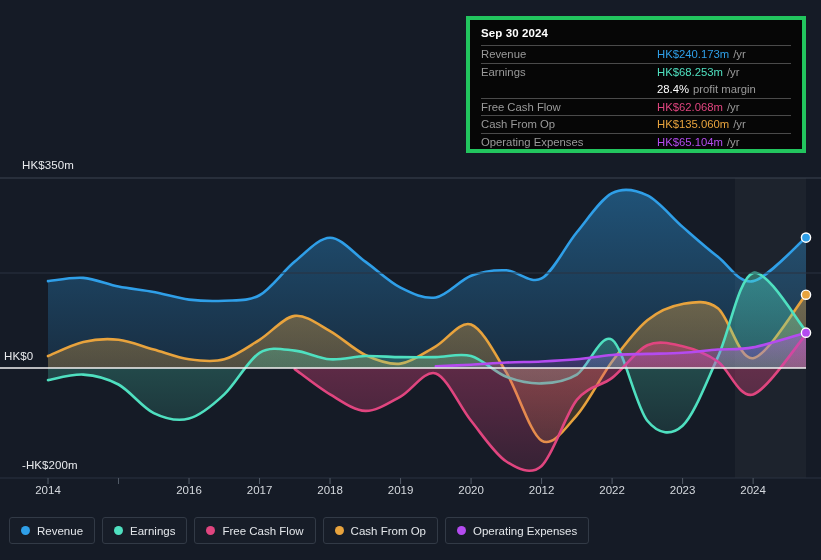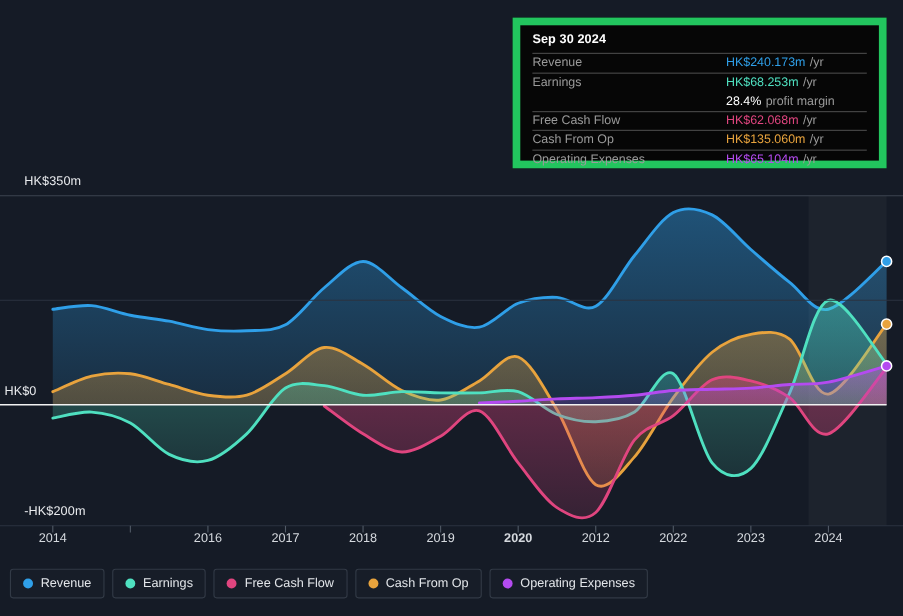--- a/index.html
+++ b/index.html
@@ -35,21 +35,21 @@
     font-size: 11.5px;
     white-space: nowrap;
   }
 
   
   #tooltip {
     position: absolute;
     left: 466px; top: 16px;
     width: 340px; height: 137px;
     background: #060606;
-    border: 7px solid #22c55e;
+    border: 4px solid #22c55e;
     padding: 7px 11px 0 11px;
   }
   #tooltip-date {
     color: #ffffff;
     font-size: 11.5px;
     font-weight: bold;
     padding-bottom: 6px;
     letter-spacing: .1px;
   }
   .tt-row {
@@ -168,21 +168,21 @@
   <div class="ylabel" id="ylabel-zero">HK$0</div>
   <div class="ylabel" id="ylabel-bot">-HK$200m</div>
 
   <div id="xaxis-labels">
       <div class="xlabel" style="left: 48px;">2014</div>
       <div class="xlabel" style="left: 118.512px; margin-top: 44px;">2015</div>
       <div class="xlabel" style="left: 189.023px;">2016</div>
       <div class="xlabel" style="left: 259.535px;">2017</div>
       <div class="xlabel" style="left: 330.047px;">2018</div>
       <div class="xlabel" style="left: 400.558px;">2019</div>
-      <div class="xlabel" style="left: 471.07px; font-weight: bold;">2020</div>
+      <div class="xlabel" style="left: 471.07px;">2020</div>
       <div class="xlabel" style="left: 541.581px;">2012</div>
       <div class="xlabel" style="left: 612.093px;">2022</div>
       <div class="xlabel" style="left: 682.605px;">2023</div>
       <div class="xlabel" style="left: 753.116px;">2024</div>
     </div>
 
   <div id="tooltip">
     <div id="tooltip-date">Sep 30 2024</div>
     <div id="tooltip-rows">
         <div class="tt-row">

